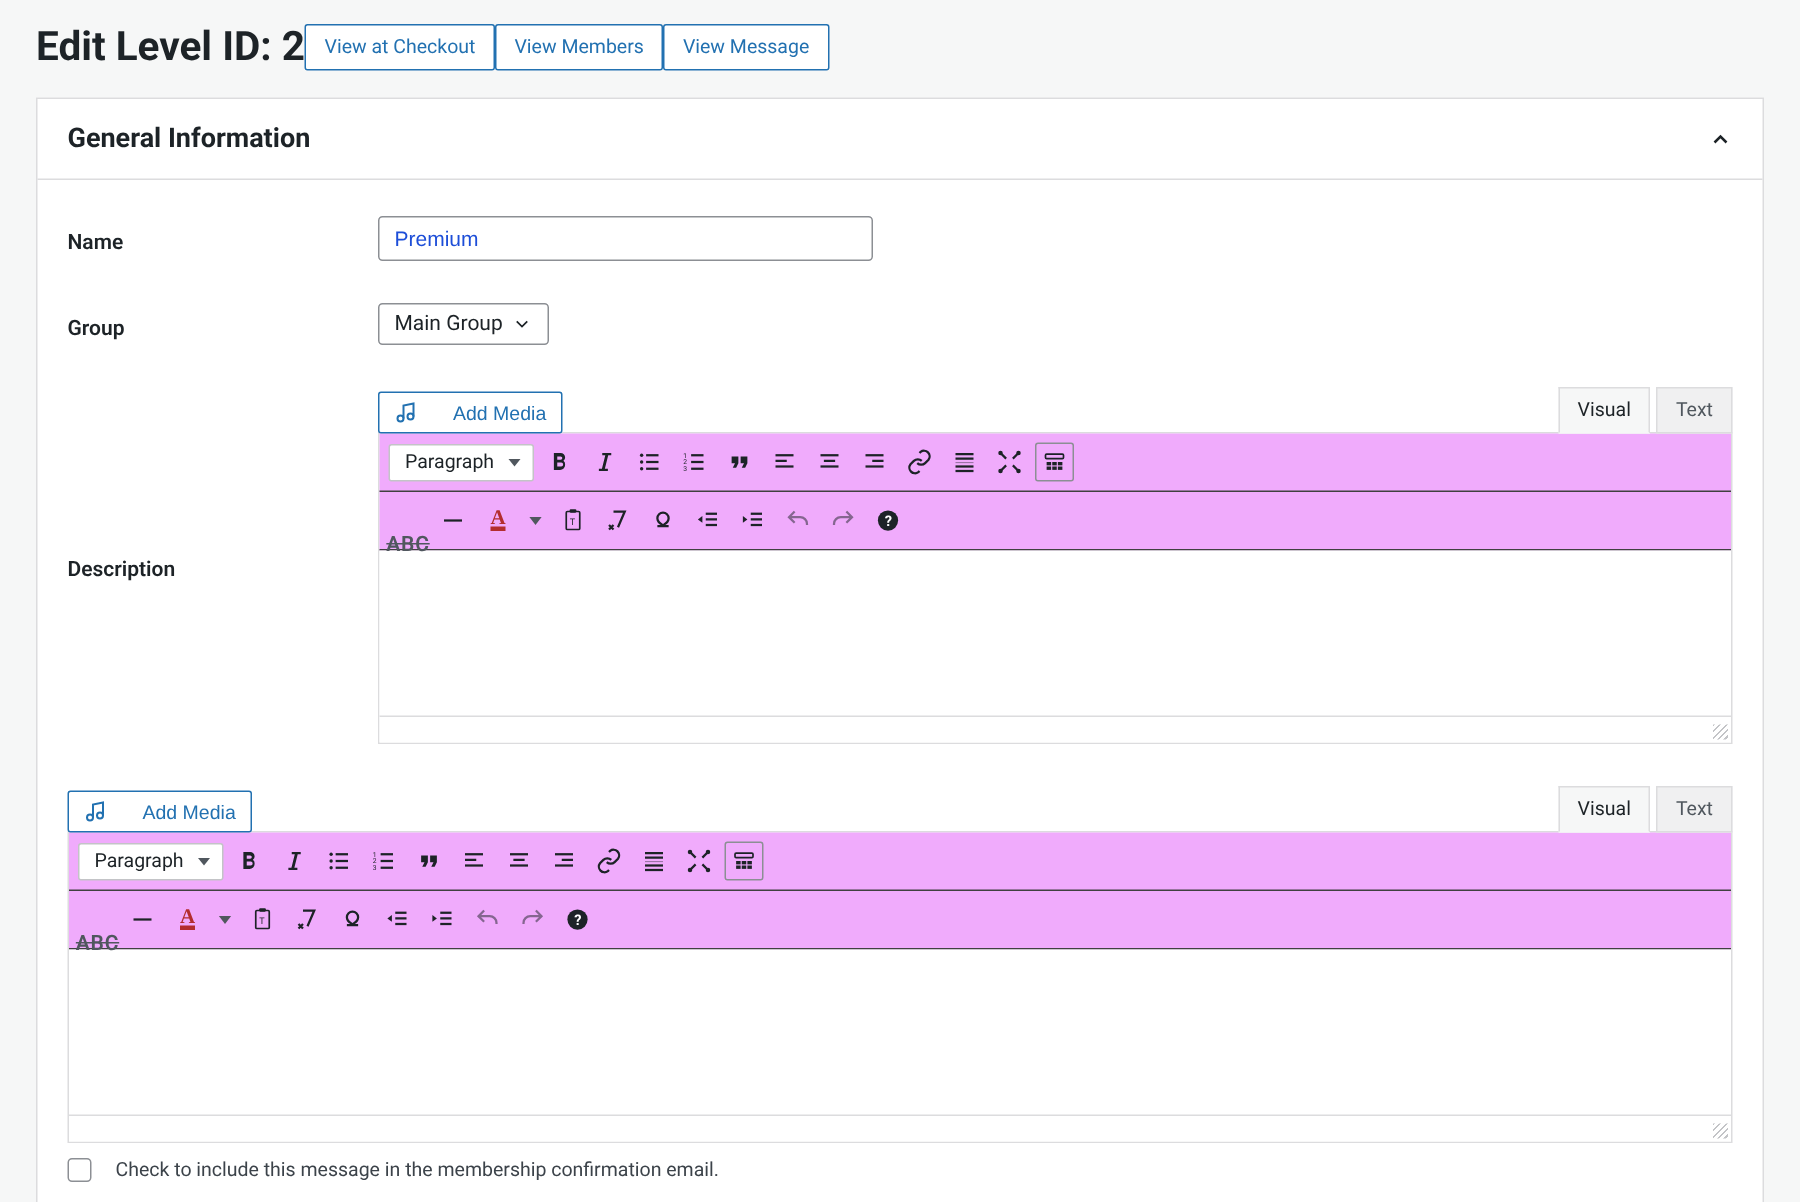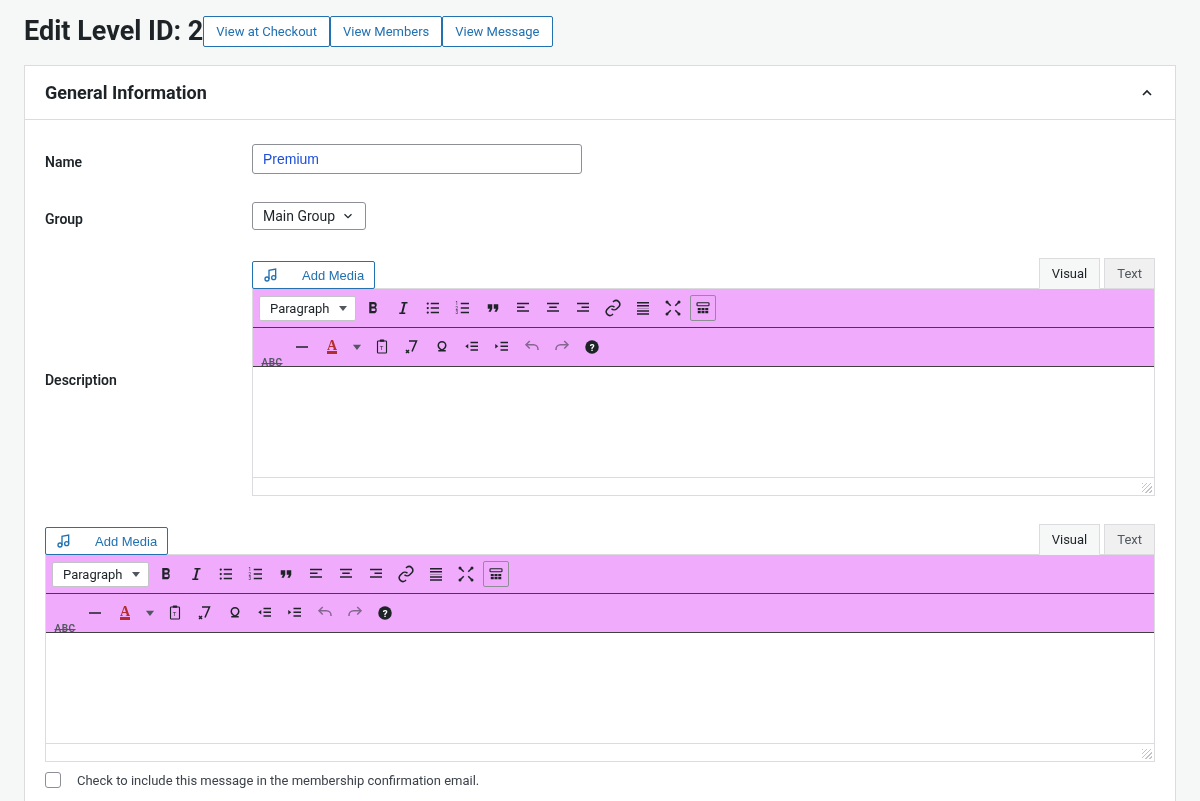--- a/index.html
+++ b/index.html
@@ -32,21 +32,21 @@
 .tbtn { width: 26px; height: 26px; display: flex; align-items: center; justify-content: center; cursor: pointer; color: #50575e; border: 1px solid transparent; border-radius: 2px; }
 .tbtn.boxed { border: 1px solid #8c8f94; }
 .tbtn svg { width: 18px; height: 18px; }
 .editor-body { min-height: 110px; background: #fff; padding: 10px; }
 .editor-status { height: 18px; border-top: 1px solid #dcdcde; background: #fff; position: relative; }
 .editor-status::after { content: ""; position: absolute; right: 2px; bottom: 2px; width: 10px; height: 10px; background: repeating-linear-gradient(135deg, #c3c4c7 0 1px, transparent 1px 3px); }
 .checkbox-row { display: flex; align-items: center; gap: 16px; font-size: 13px; color: #3c434a; margin-top: 10px; }
 .checkbox-row input[type=checkbox] { width: 16px; height: 16px; border: 1px solid #8c8f94; border-radius: 3px; cursor: pointer; appearance: none; background: #fff; }
 .color-a { color: #b32d2e; font-family: Georgia, serif; font-weight: bold; font-size: 14px; border-bottom: 3px solid #b32d2e; line-height: 10px; padding-bottom: 0; }
 .tbtn-colorsel { width: 16px; }
-.abc { font-size: 10px; font-weight: 600; letter-spacing: 0.5px; text-decoration: line-through; margin-top: 31px; }
+.abc { font-size: 14px; font-weight: 600; letter-spacing: 0.5px; text-decoration: line-through; margin-top: 31px; }
 </style>
 </head>
 <body>
 
 <div class="wrap">
   <div class="header-row">
     <h1>Edit Level ID: 2</h1>
     <a class="btn-outline">View at Checkout</a>
     <a class="btn-outline">View Members</a>
     <a class="btn-outline">View Message</a>

